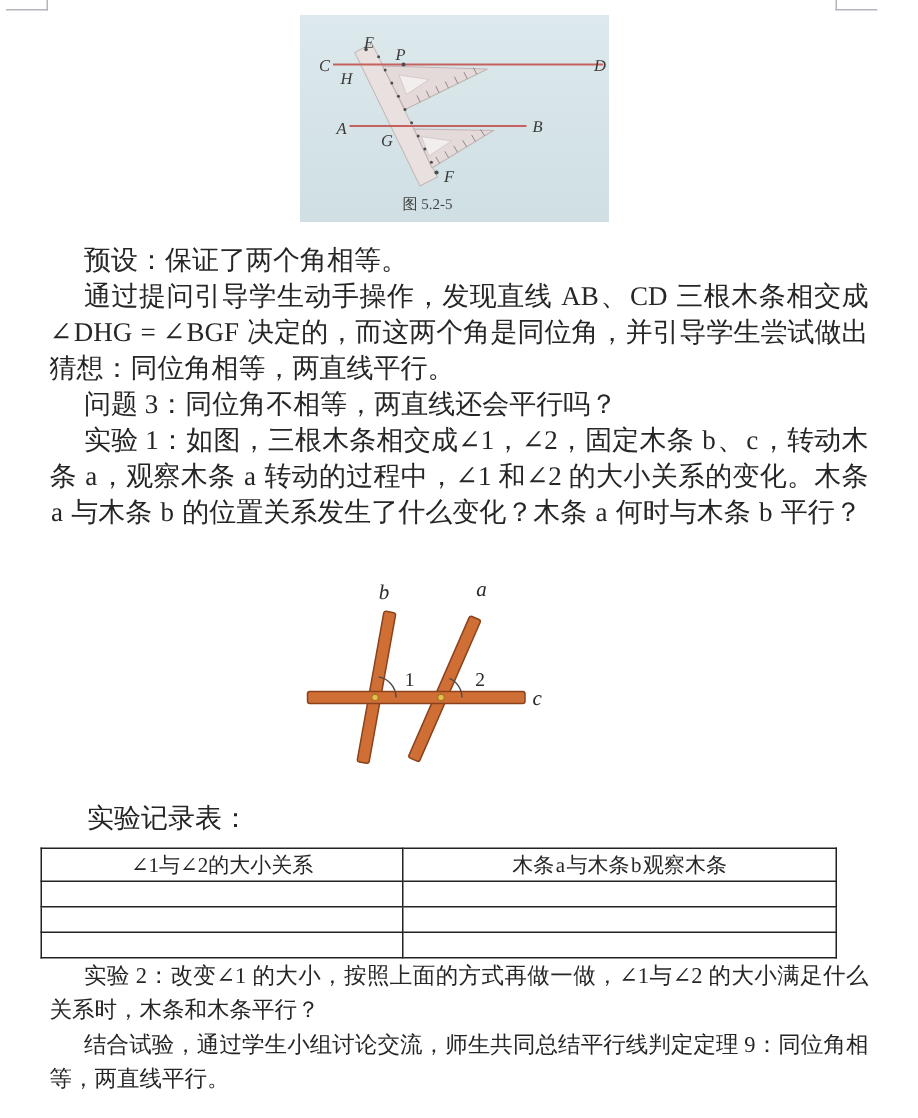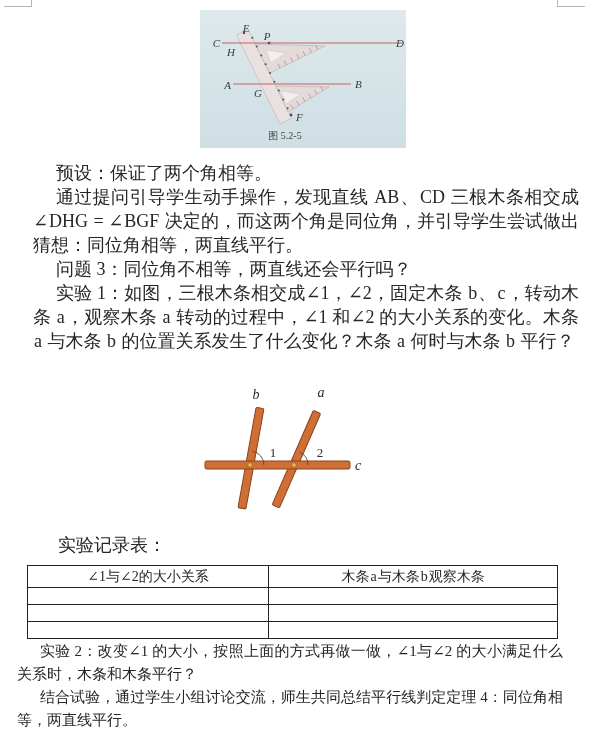--- a/index.html
+++ b/index.html
@@ -14,21 +14,21 @@
   
   .crop{position:absolute;top:0;height:6px;width:27px;}
   .crop.tl{left:4px;border-bottom:1px solid #b3b6bd;border-right:1px solid #b3b6bd;}
   .crop.tr{left:557px;border-bottom:1px solid #b3b6bd;border-left:1px solid #b3b6bd;}
   
   .fig1{position:absolute;left:198px;top:7px;width:210px;height:142px;}
   
   .fig2{position:absolute;left:185px;top:385px;width:185px;height:135px;}
   
   .text1{position:absolute;left:33px;top:161px;width:546px;}
-  .text2{position:absolute;left:17px;top:640px;width:546px;}
+  .text2{position:absolute;left:33px;top:640px;width:546px;}
   .text1 p{margin:0;font-size:18px;line-height:24px;text-indent:23px;text-align:justify;}
   .text2 p{margin:0;font-size:15px;line-height:23px;text-indent:23px;text-align:justify;}
   .record-label{position:absolute;left:33px;top:533px;width:546px;margin:0;font-size:18px;line-height:24px;text-indent:25px;}
   .mvar{padding:0 1px;}
   
   .rec-table{
     position:absolute;left:27px;top:565px;width:531px;
     border-collapse:collapse;table-layout:fixed;
   }
   .rec-table th,.rec-table td{border:1px solid #222222;padding:0;}
@@ -159,16 +159,16 @@
     </tr>
     <tr>
       <td></td>
       <td></td>
     </tr>
   </tbody>
     </table>
 
   <div class="text2">
     <p><span>实验 2：改变∠1 的大小，按照上面的方式再做一做，∠1与∠2 的大小满足什么关系时，木条和木条平行？</span></p>
-    <p><span>结合试验，通过学生小组讨论交流，师生共同总结平行线判定定理 4：同位角相等，两直线平行。</span></p>
+    <p><span>结合试验，通过学生小组讨论交流，师生共同总结平行线判定定理 9：同位角相等，两直线平行。</span></p>
   </div>
 
 </div>
 
 </body></html>

